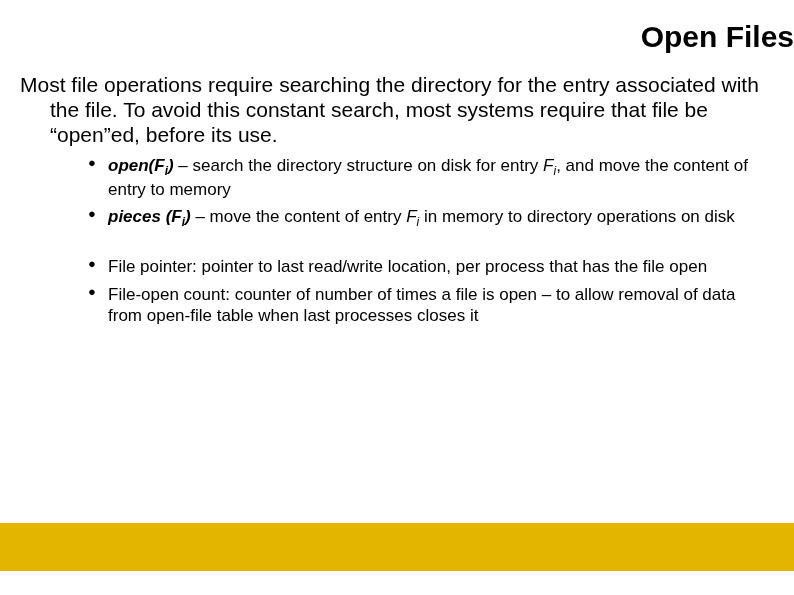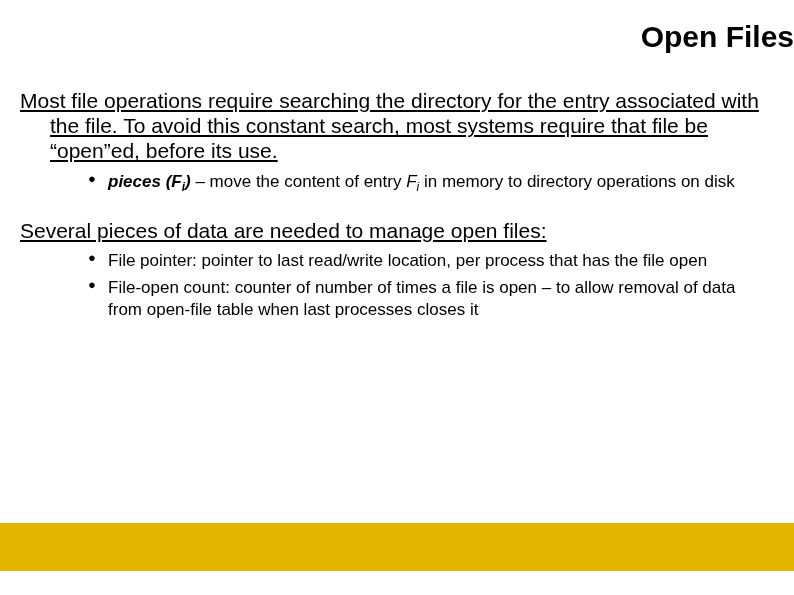--- a/index.html
+++ b/index.html
@@ -24,24 +24,23 @@
     padding-top: 20px;
     color: #000;
   }
   .body {
     padding: 18px 20px 0 20px;
     font-size: 21px;
     line-height: 1.2;
     color: #000;
   }
   .para {
-    margin: 16px 0 4px 0;
+    margin: 0 0 4px 0;
     padding-left: 30px;
     text-indent: -30px;
-    text-decoration: underline;
   }
   .bullets {
     list-style: none;
     padding: 0 0 0 68px;
     margin: 4px 0 20px 0;
   }
   .bullets li {
     position: relative;
     font-size: 17px;
     line-height: 1.25;
@@ -81,25 +80,27 @@
 <div class="slide">
 
   <div class="title">Open Files</div>
 
   <div class="body">
 
     <p class="para">Most file operations require searching the directory for the entry associated with the file. To avoid this constant search, most systems require that file be “open”ed, before its use.</p>
 
     <ul class="bullets">
       <li>
+        <span class="b i">open(F</span><span class="b i sub">i</span><span class="b i">)</span><span> – search the directory structure on disk for entry </span><span class="i">F</span><span class="i sub">i</span><span>, and move the content of entry to memory</span>
+      </li>
+      <li>
         <span class="b i">pieces (F</span><span class="b i sub">i</span><span class="b i">)</span><span> – move the content of entry </span><span class="i">F</span><span class="i sub">i</span><span> in memory to directory operations on disk</span>
       </li>
     </ul>
 
-    <p class="para">Several pieces of data are needed to manage open files:</p>
 
     <ul class="bullets">
       <li>File pointer:  pointer to last read/write location, per process that has the file open</li>
       <li>File-open count: counter of number of times a file is open – to allow removal of data from open-file table when last processes closes it</li>
     </ul>
 
   </div>
 
   <div class="footer-line"></div>
   <div class="footer-band"></div>

